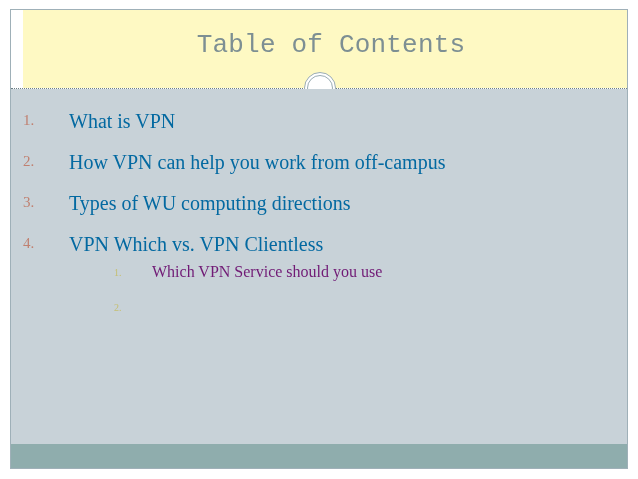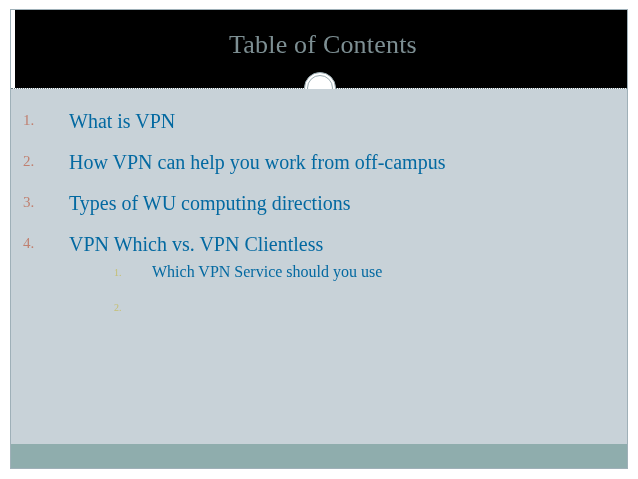--- a/index.html
+++ b/index.html
@@ -22,25 +22,26 @@
     height: 460px;
     background: #ffffff;
     border: 1px solid #9fb0b8;
     box-sizing: border-box;
     overflow: hidden;
   }
 
   
   .slide-header {
     position: absolute;
-    left: 4px;
+    left: 12px;
     top: 0;
     width: 100%;
     height: 78px;
-    background: #000000;
+    background: #fef9c3;
+    font-family: Liberation Mono, monospace;
   }
   .slide-title {
     position: absolute;
     left: 0;
     top: 19px;
     width: 100%;
     text-align: center;
     font-size: 26px;
     line-height: 32px;
     color: #7d8f93;
@@ -141,21 +142,21 @@
     left: 45px;
     top: 5px;
     width: 24px;
     text-align: left;
     font-size: 10px;
     color: #c5bf72;
   }
   .sub-text {
     font-size: 16px;
     line-height: 20px;
-    color: #0369a1;
+    color: #701a75;
     white-space: nowrap;
   }
 
   
   .slide-footer {
     position: absolute;
     left: 0;
     bottom: 0;
     width: 100%;
     height: 24px;

